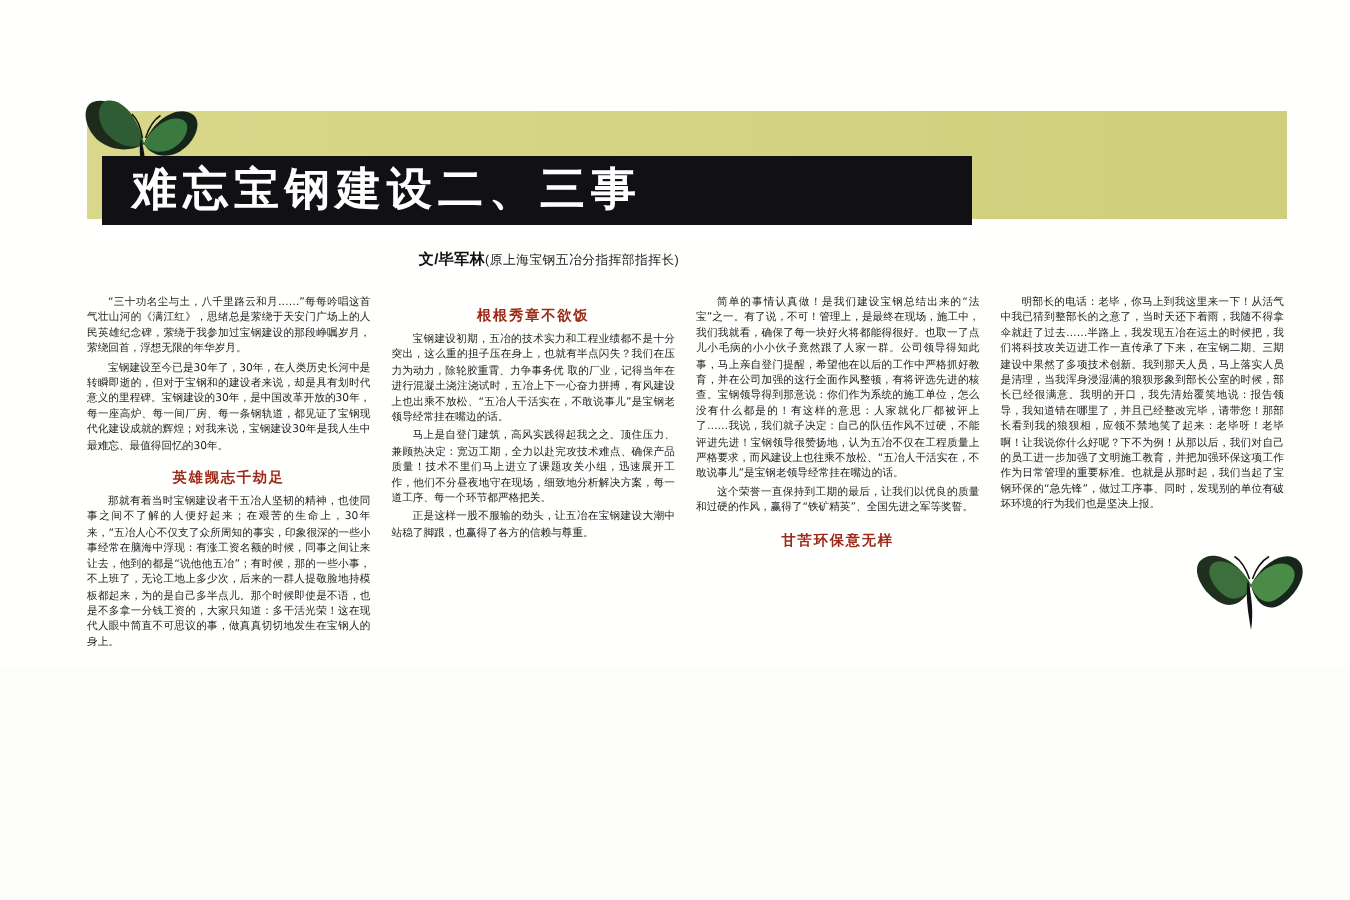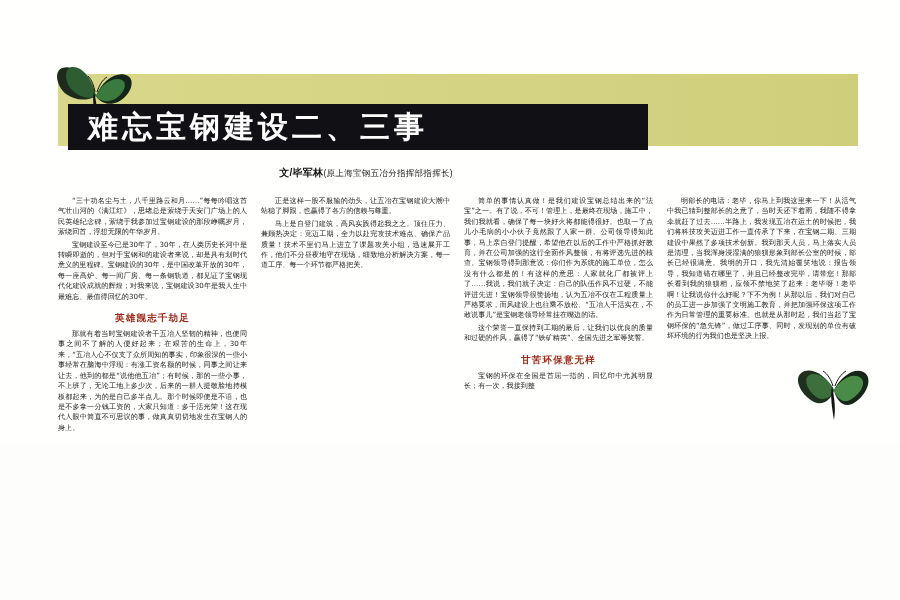--- a/index.html
+++ b/index.html
@@ -166,29 +166,30 @@
   <div class="columns">
 
     <div class="col">
       <p class="para">“三十功名尘与土，八千里路云和月……”每每吟唱这首气壮山河的《满江红》，思绪总是萦绕于天安门广场上的人民英雄纪念碑，萦绕于我参加过宝钢建设的那段峥嘱岁月，萦绕回首，浮想无限的年华岁月。</p>
       <p class="para">宝钢建设至今已是30年了，30年，在人类历史长河中是转瞬即逝的，但对于宝钢和的建设者来说，却是具有划时代意义的里程碑。宝钢建设的30年，是中国改革开放的30年，每一座高炉、每一间厂房、每一条钢轨道，都见证了宝钢现代化建设成就的辉煌；对我来说，宝钢建设30年是我人生中最难忘、最值得回忆的30年。</p>
       <div class="sub-head">英雄觊志千劫足</div>
       <p class="para">那就有着当时宝钢建设者干五冶人坚韧的精神，也使同事之间不了解的人便好起来；在艰苦的生命上，30年来，“五冶人心不仅支了众所周知的事实，印象很深的一些小事经常在脑海中浮现：有涨工资名额的时候，同事之间让来让去，他到的都是“说他他五冶”；有时候，那的一些小事，不上班了，无论工地上多少次，后来的一群人提敬脸地持模板都起来，为的是自己多半点儿。那个时候即使是不语，也是不多拿一分钱工资的，大家只知道：多干活光荣！这在现代人眼中简直不可思议的事，做真真切切地发生在宝钢人的身上。</p>
     </div>
 
     <div class="col">
+      <div class="sub-head">根根秀章不欲饭</div>
+      <p class="para">宝钢建设初期，五冶的技术实力和工程业绩都不是十分突出，这么重的担子压在身上，也就有半点闪失？我们在压力为动力，除轮胶重霄、力争事务优 取的厂业，记得当年在进行混凝土浇注浇试时，五冶上下一心奋力拼搏，有风建设上也出乘不放松、“五冶人干活实在，不敢说事儿”是宝钢老领导经常挂在嘴边的话。</p>
+      <p class="para">马上是自登门建筑，高风实践得起我之之。顶住压力、兼顾热决定：宽迈工期，全力以赴完攻技术难点、确保产品质量！技术不里们马上进立了课题攻关小组，迅速展开工作，他们不分昼夜地守在现场，细致地分析解决方案，每一道工序、每一个环节都严格把关。</p>
       <p class="para">正是这样一股不服输的劲头，让五冶在宝钢建设大潮中站稳了脚跟，也赢得了各方的信赖与尊重。</p>
-      <p class="para">马上是自登门建筑，高风实践得起我之之。顶住压力、兼顾热决定：宽迈工期，全力以赴完攻技术难点、确保产品质量！技术不里们马上进立了课题攻关小组，迅速展开工作，他们不分昼夜地守在现场，细致地分析解决方案，每一道工序、每一个环节都严格把关。</p>
     </div>
 
     <div class="col">
       <p class="para">简单的事情认真做！是我们建设宝钢总结出来的“法宝”之一。有了说，不可！管理上，是最终在现场，施工中，我们我就看，确保了每一块好火将都能得很好。也取一了点儿小毛病的小小伙子竟然跟了人家一群。公司领导得知此事，马上亲自登门提醒，希望他在以后的工作中严格抓好教育，并在公司加强的这行全面作风整顿，有将评选先进的核查。宝钢领导得到那意说：你们作为系统的施工单位，怎么没有什么都是的！有这样的意思：人家就化厂都被评上了……我说，我们就子决定：自己的队伍作风不过硬，不能评进先进！宝钢领导很赞扬地，认为五冶不仅在工程质量上严格要求，而风建设上也往乘不放松、“五冶人干活实在，不敢说事儿”是宝钢老领导经常挂在嘴边的话。</p>
       <p class="para">这个荣誉一直保持到工期的最后，让我们以优良的质量和过硬的作风，赢得了“铁矿精英”、全国先进之军等奖誓。</p>
       <div class="sub-head">甘苦环保意无样</div>
-      <p class="para">宝钢的环保在全国是首屈一指的，回忆印中尤其明显长；有一次，我接到整</p>
     </div>
 
     <div class="col">
       <p class="para">明部长的电话：老毕，你马上到我这里来一下！从活气中我已猜到整部长的之意了，当时天还下着雨，我随不得拿伞就赶了过去……半路上，我发现五冶在运土的时候把，我们将科技攻关迈进工作一直传承了下来，在宝钢二期、三期建设中果然了多项技术创新。我到那天人员，马上落实人员是清理，当我浑身浸湿满的狼狈形象到部长公室的时候，部长已经很满意。我明的开口，我先清始覆笑地说：报告领导，我知道错在哪里了，并且已经整改完毕，请带您！那部长看到我的狼狈相，应领不禁地笑了起来：老毕呀！老毕啊！让我说你什么好呢？下不为例！从那以后，我们对自己的员工进一步加强了文明施工教育，并把加强环保这项工作作为日常管理的重要标准。也就是从那时起，我们当起了宝钢环保的“急先锋”，做过工序事、同时，发现别的单位有破坏环境的行为我们也是坚决上报。</p>
     </div>
 
   </div>
 </div>
 
 </body></html>

